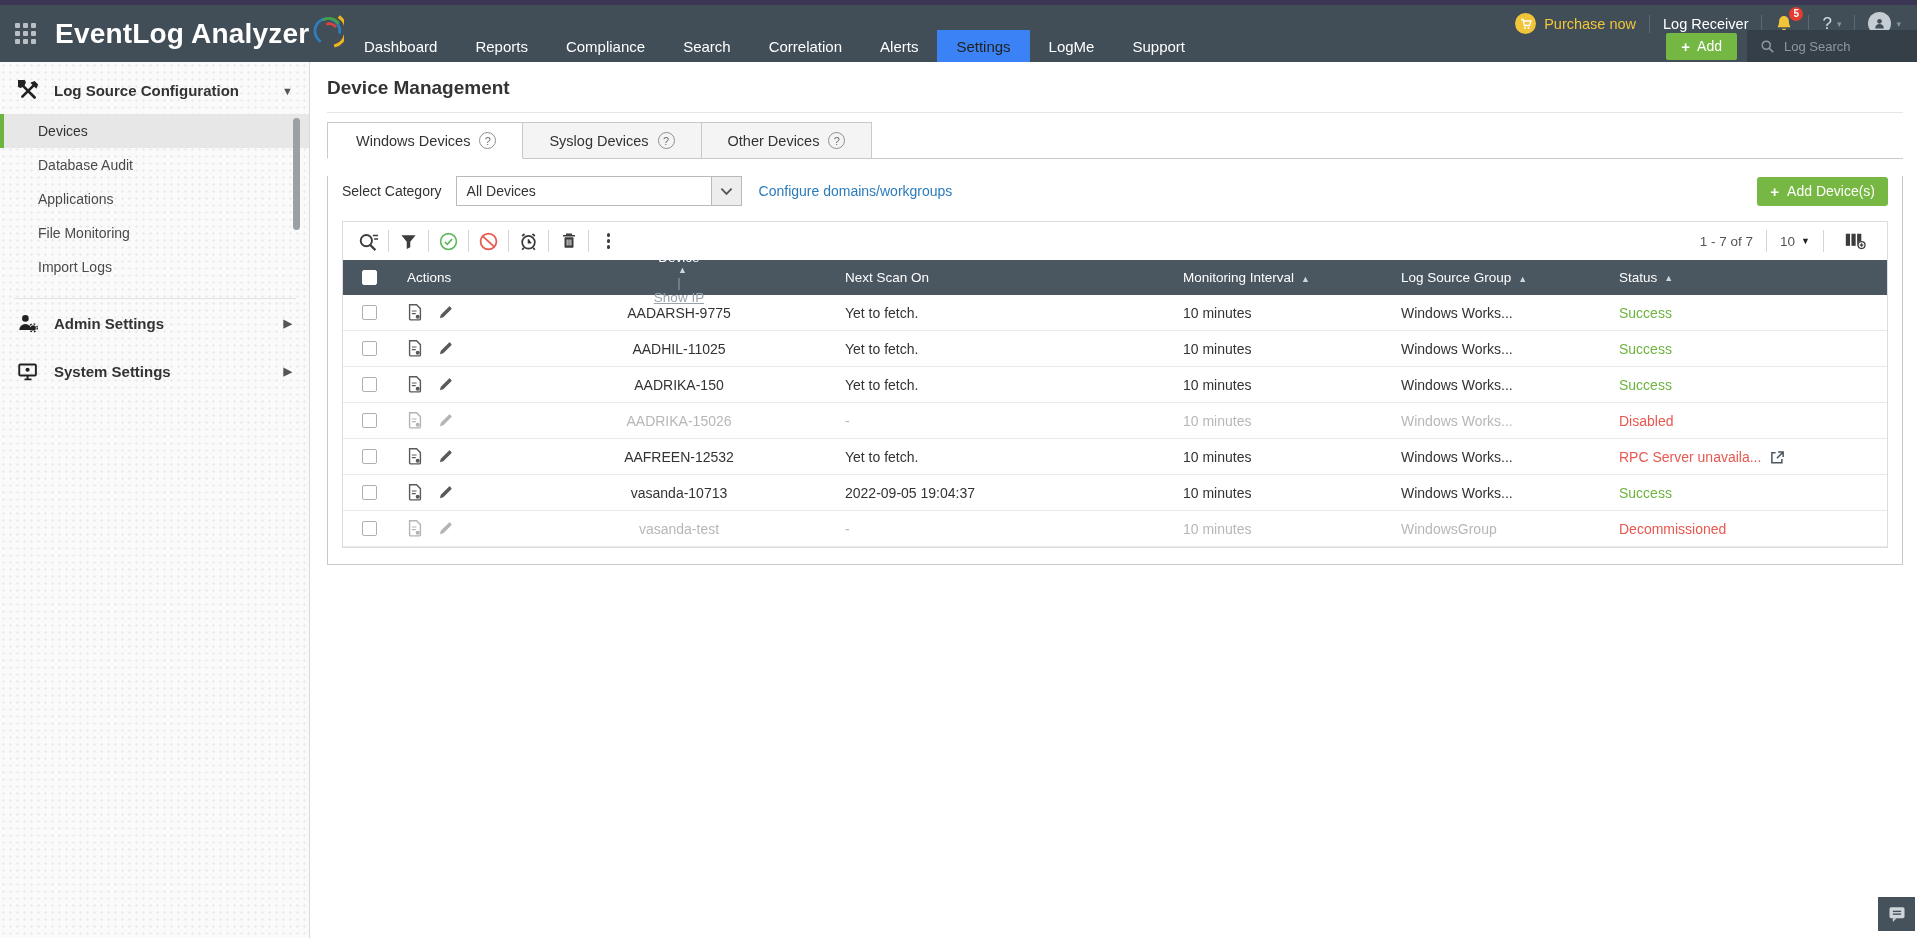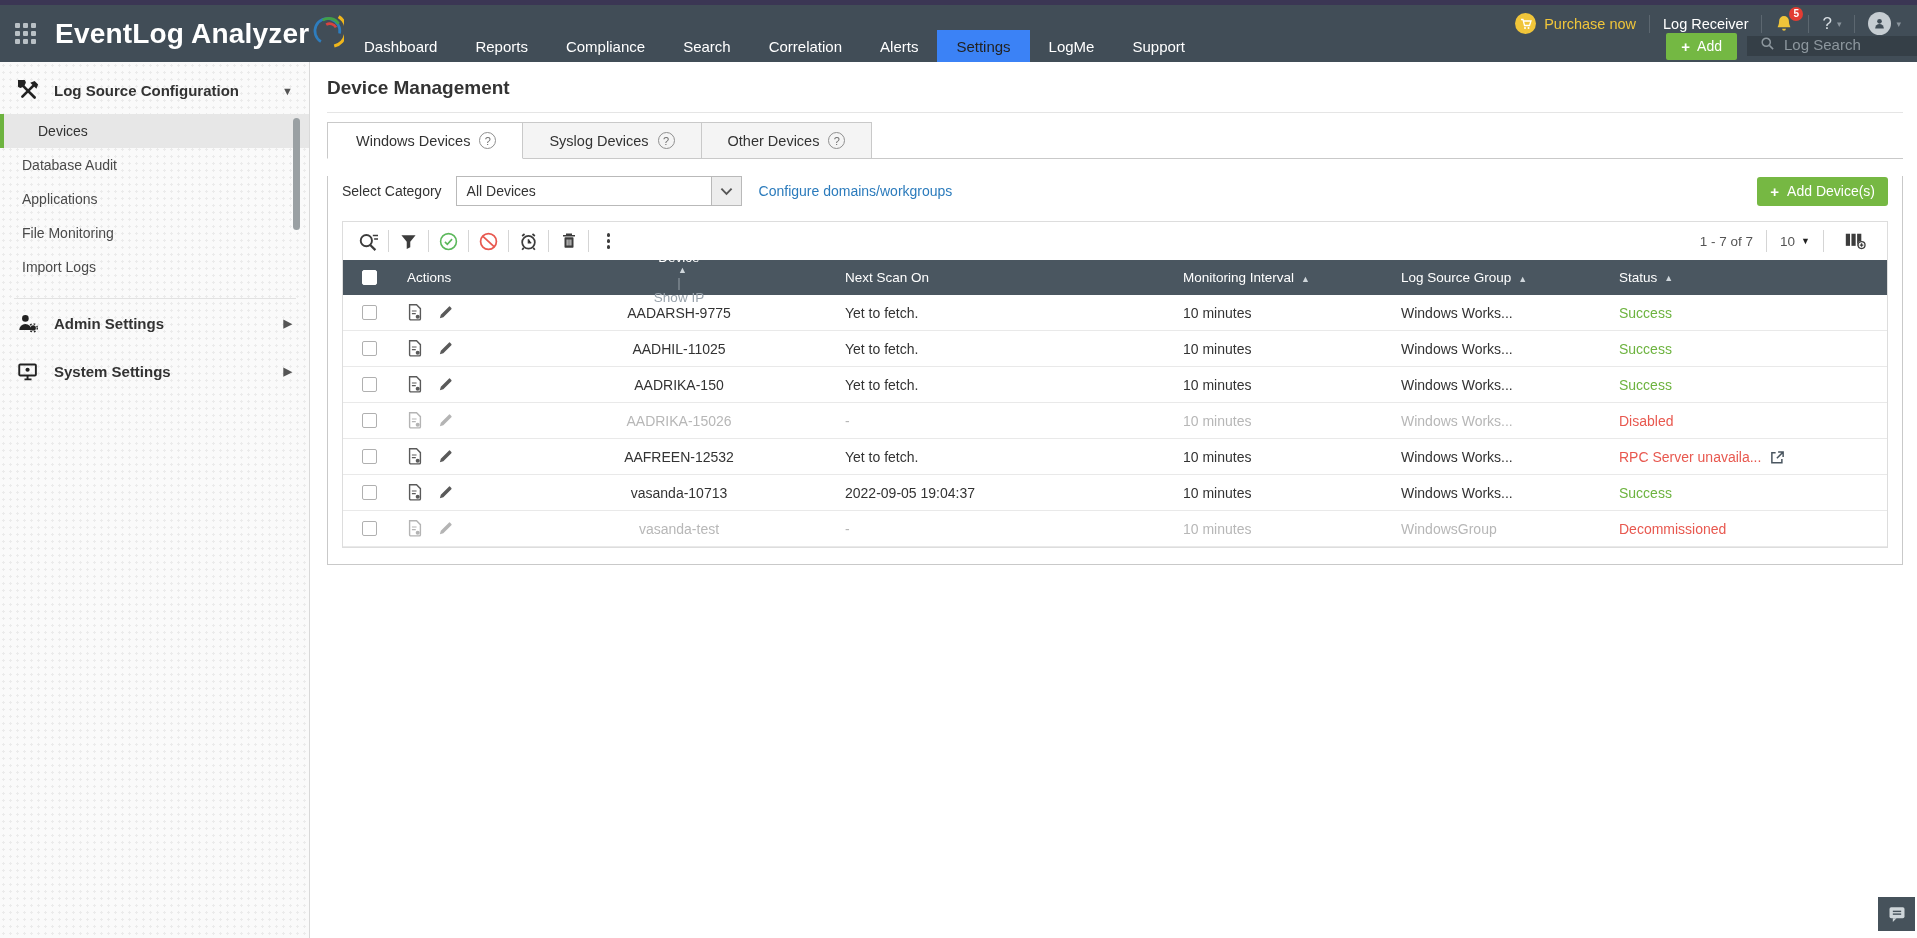--- a/index.html
+++ b/index.html
@@ -26,32 +26,32 @@
   .bell-wrap { position:relative; cursor:pointer; width:20px; height:20px; }
   .badge { position:absolute; top:-7px; right:-8px; background:#e23c33; color:#fff; font-size:10px; font-weight:bold; border-radius:8px; padding:1.5px 4.5px; }
   .help-menu { color:#d6dde2; font-size:17px; display:flex; align-items:center; gap:5px; cursor:pointer; }
   .caret { font-size:9px; color:#8a949c; }
   .user-menu { display:flex; align-items:center; gap:5px; cursor:pointer; }
   .user-circle { width:23px; height:23px; border-radius:50%; background:#c6cdd2; display:flex; align-items:center; justify-content:center; }
 
   .util-bottom { position:absolute; bottom:0; right:0; display:flex; align-items:center; height:32px; }
   .add-btn { background:#74b843; color:#fff; font-size:14px; height:27px; padding:0 15px; border:none; border-radius:2px; display:flex; align-items:center; gap:7px; margin-right:10px; cursor:pointer; }
   .add-btn b { font-size:15px; }
-  .log-search { width:170px; height:20px; background:#353f47; display:flex; gap:9px; padding:0 13px; color:#8d979e; font-size:15px; cursor:pointer; }
+  .log-search { width:170px; height:32px; background:#353f47; display:flex; align-items:center; gap:9px; padding:0 13px; color:#8d979e; font-size:13px; cursor:pointer; }
 
   
   .sidebar { position:absolute; top:62px; left:0; width:310px; bottom:0; border-right:1px solid #d9d9d9;
              background-color:#fafafa; background-image:radial-gradient(#ebebeb 1px, transparent 1.2px); background-size:7px 7px; }
   .search-box { margin:10px; height:30px; background:#fff; border:1px solid #c9c9c9; display:flex; align-items:center; padding:0 9px; }
   .search-box input { flex:1; border:none; outline:none; font-size:14px; color:#555; background:transparent; }
   .search-box input::placeholder { color:#737373; }
   .section-head { display:flex; align-items:center; gap:15px; padding:18px 16px 13px 18px; font-size:15px; font-weight:700; color:#333; cursor:pointer; }
   .section-head .chev { margin-left:auto; font-size:11px; color:#555; }
   .side-items { position:relative; }
-  .side-item { height:34px; display:flex; align-items:center; padding-left:22px; font-size:14px; color:#4a4a4a; cursor:pointer; }
+  .side-item { height:34px; display:flex; align-items:center; padding-left:38px; font-size:14px; color:#4a4a4a; cursor:pointer; }
   .side-item.active { background:#e7e7e7; border-left:4px solid #6db33f; padding-left:34px; color:#333; }
   .scroll-thumb { position:absolute; right:9px; top:4px; width:7px; height:112px; background:#9aa0a3; border-radius:4px; }
   .side-divider { height:1px; background:#e2e2e2; margin:14px 0 0 14px; width:282px; }
   .side-root { height:48px; display:flex; align-items:center; gap:15px; padding-left:17px; font-size:15px; font-weight:700; color:#333; cursor:pointer; }
   .side-root .chev { margin-left:auto; margin-right:17px; font-size:11px; color:#555; }
 
   
   .main { position:absolute; left:311px; top:62px; right:0; bottom:0; background:#fff; }
   .page-title { padding:15px 0 13px 16px; font-size:19px; font-weight:600; color:#333; }
   .title-rule { height:1px; background:#e5e5e5; margin:0 14px 0 16px; }
@@ -84,21 +84,21 @@
   .thead { display:flex; align-items:center; background:#4a5660; color:#fff; height:35px; font-size:13.5px; }
   .c-cb { width:52px; display:flex; justify-content:center; align-items:center; }
   .c-actions { width:118px; padding-left:12px; }
   .c-device { width:320px; padding-left:12px; display:flex; align-items:center;flex-direction:column; }
   .c-scan { width:338px; padding-left:12px; }
   .c-int { width:218px; padding-left:12px; }
   .c-grp { width:218px; padding-left:12px; }
   .c-status { flex:1; padding-left:12px; display:flex; align-items:center; }
   .sort { font-size:9px; color:#cfd6db; margin-left:7px; }
   .hd-sep { color:#8d97a0; margin:0 9px; }
-  .show-ip { color:#98a2ab; cursor:pointer; }
+  .show-ip { color:#98a2ab; cursor:pointer;text-decoration:underline; }
   .cb { width:15px; height:15px; border:1px solid #b0b0b0; background:#fff; border-radius:2px; cursor:pointer; }
   .thead .cb { border-color:#fff; }
 
   .trow { display:flex; align-items:center; height:36px; border-bottom:1px solid #e9e9e9; font-size:14px; color:#333; background:#fff; }
   .trow .c-actions { display:flex; align-items:center; gap:15px; }
   .row-icon { cursor:pointer; display:flex; }
   .trow.disabled { color:#b7b7b7; }
   .trow.disabled .row-icon { opacity:.45; }
   .status-text.success { color:#6db33f; }
   .status-text.error { color:#e8584f; }

